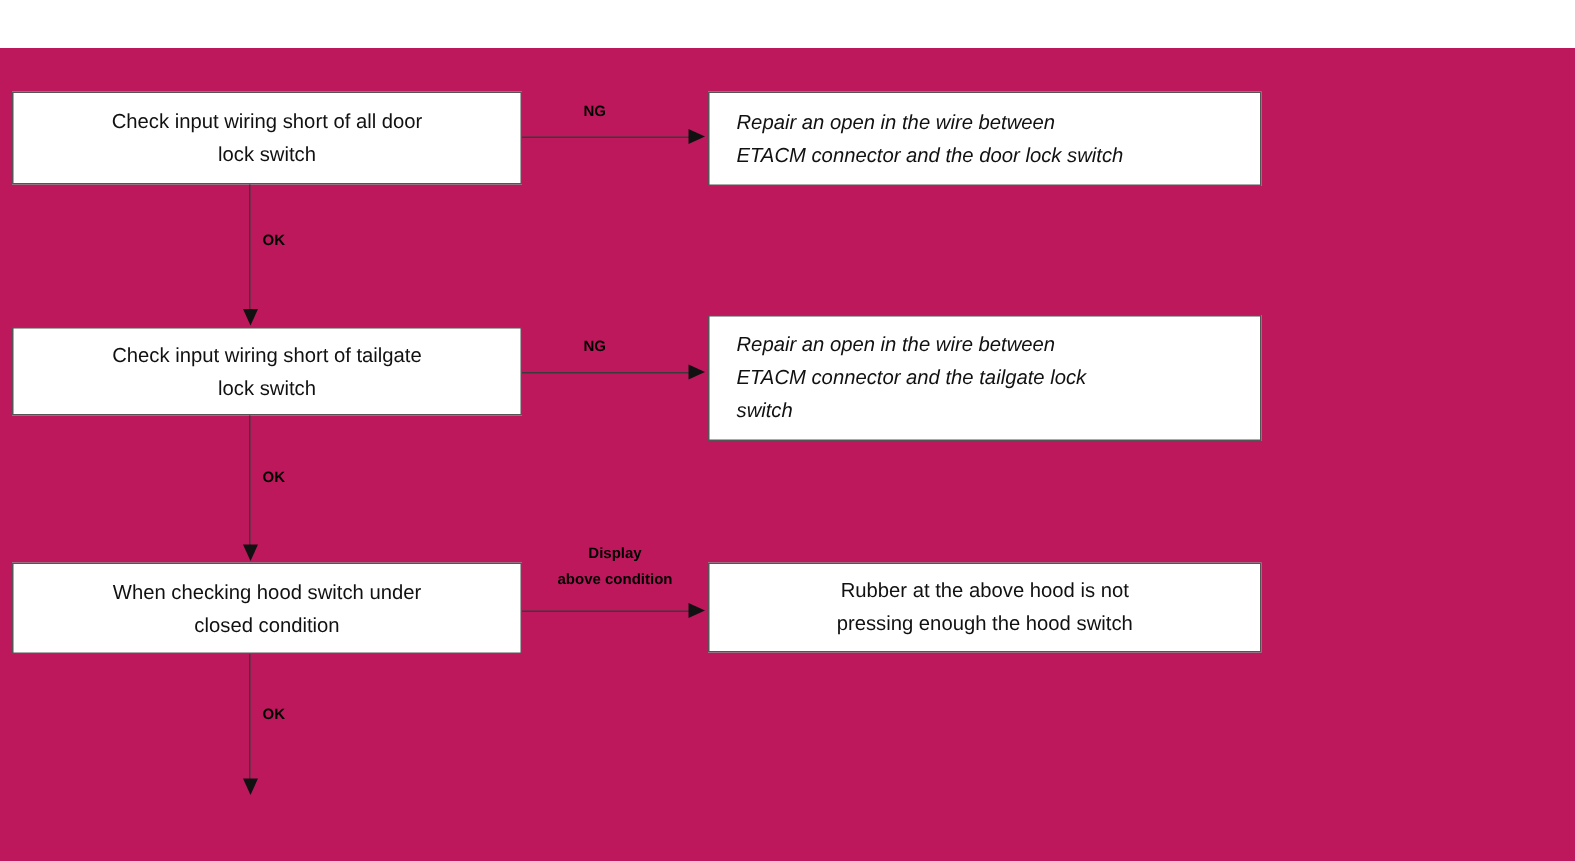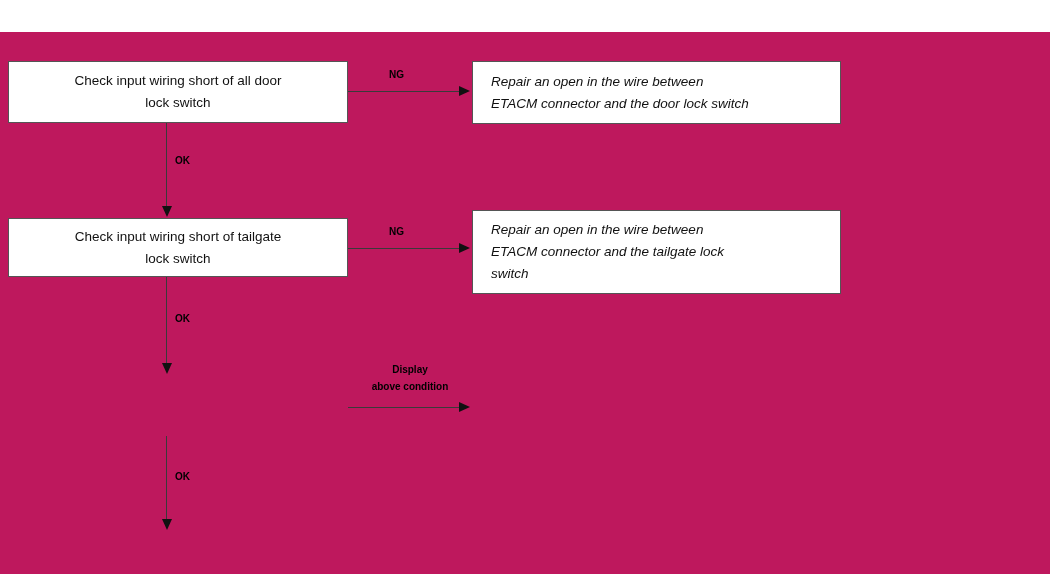--- a/index.html
+++ b/index.html
@@ -97,21 +97,29 @@
     <span class="txt">Check input wiring short of tailgate
 lock switch</span>
   </div>
 
   <div class="node left" style="left:472px; top:178px; width:369px; height:84px;">
     <span class="txt">Repair an open in the wire between
 ETACM connector and the tailgate lock
 switch</span>
   </div>
 
+  <div class="node center" style="left:8px; top:343px; width:340px; height:61px;">
+    <span class="txt">When checking hood switch under
+closed condition</span>
+  </div>
 
+  <div class="node center" style="left:472px; top:343px; width:369px; height:60px;">
+    <span class="txt">Rubber at the above hood is not
+pressing enough the hood switch</span>
+  </div>
 
 
   <div class="hline" style="left:348px; top:59px; width:114px;"></div>
   <div class="arrow-right" style="left:459px; top:54px;"></div>
 
   <div class="vline" style="left:166px; top:91px; height:84px;"></div>
   <div class="arrow-down" style="left:162px; top:174px;"></div>
 
   <div class="hline" style="left:348px; top:216px; width:114px;"></div>
   <div class="arrow-right" style="left:459px; top:211px;"></div>

